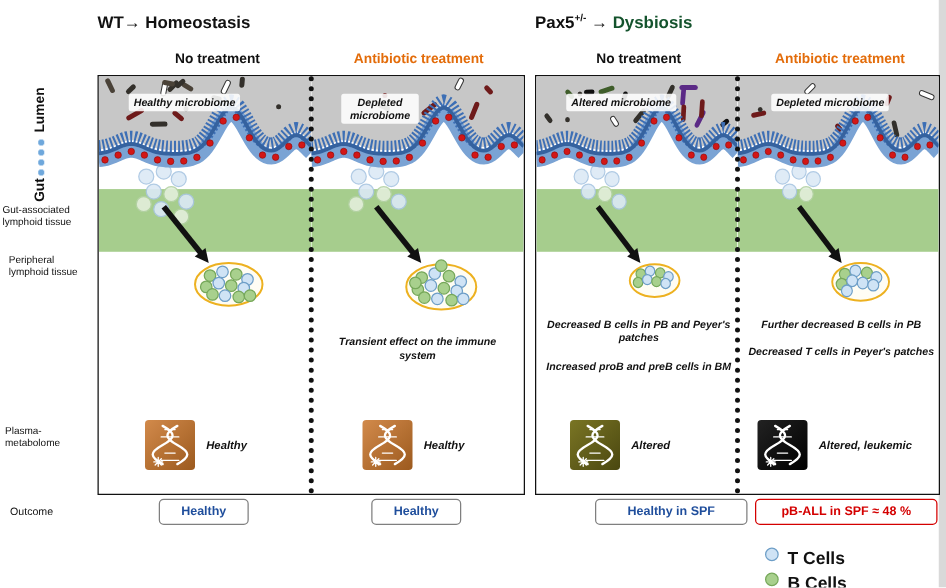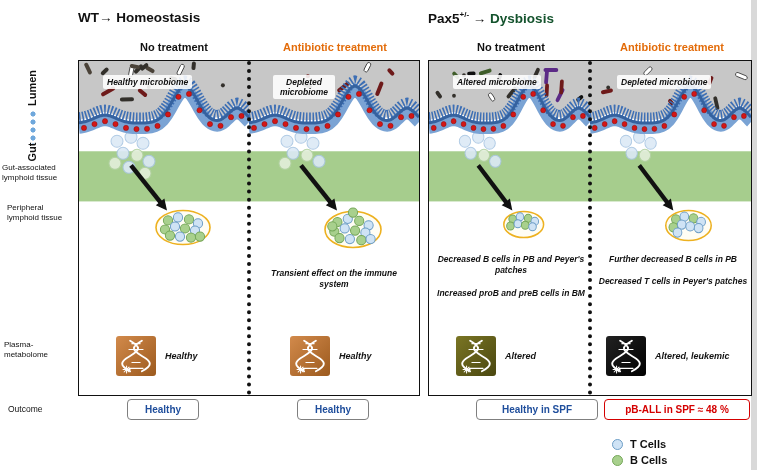--- a/index.html
+++ b/index.html
@@ -56,21 +56,21 @@
 
   .obox { position: absolute; top: 399px; height: 21px; background: #fff; border: 1.3px solid #7f7f7f;
           border-radius: 4px; font-size: 10px; font-weight: bold; display: flex; align-items: center;
           justify-content: center; white-space: nowrap; }
   .o0 { left: 127px; width: 72px; }
   .o1 { left: 297px; width: 72px; }
   .o2 { left: 476px; width: 122px; }
   .o3 { left: 604px; width: 146px; }
 
   .legend { position: absolute; left: 612px; top: 438px; z-index: 6; }
-  .lrow { display: flex; align-items: center; gap: 7px; margin-bottom: 4px; font-size: 11px; font-weight: bold; color: #111; }
+  .lrow { display: flex; gap: 7px; margin-bottom: 4px; font-size: 14px; font-weight: bold; color: #111; }
   .legend-swatch { width: 11px; height: 11px; border-radius: 50%; border: 1px solid #888; display: inline-block; }
 </style>
 </head>
 <body>
 
 <div class="fig">
   <div class="edge-strip"></div>
 
   <div class="title t-left">WT→ Homeostasis</div>
   <div class="title t-right">

